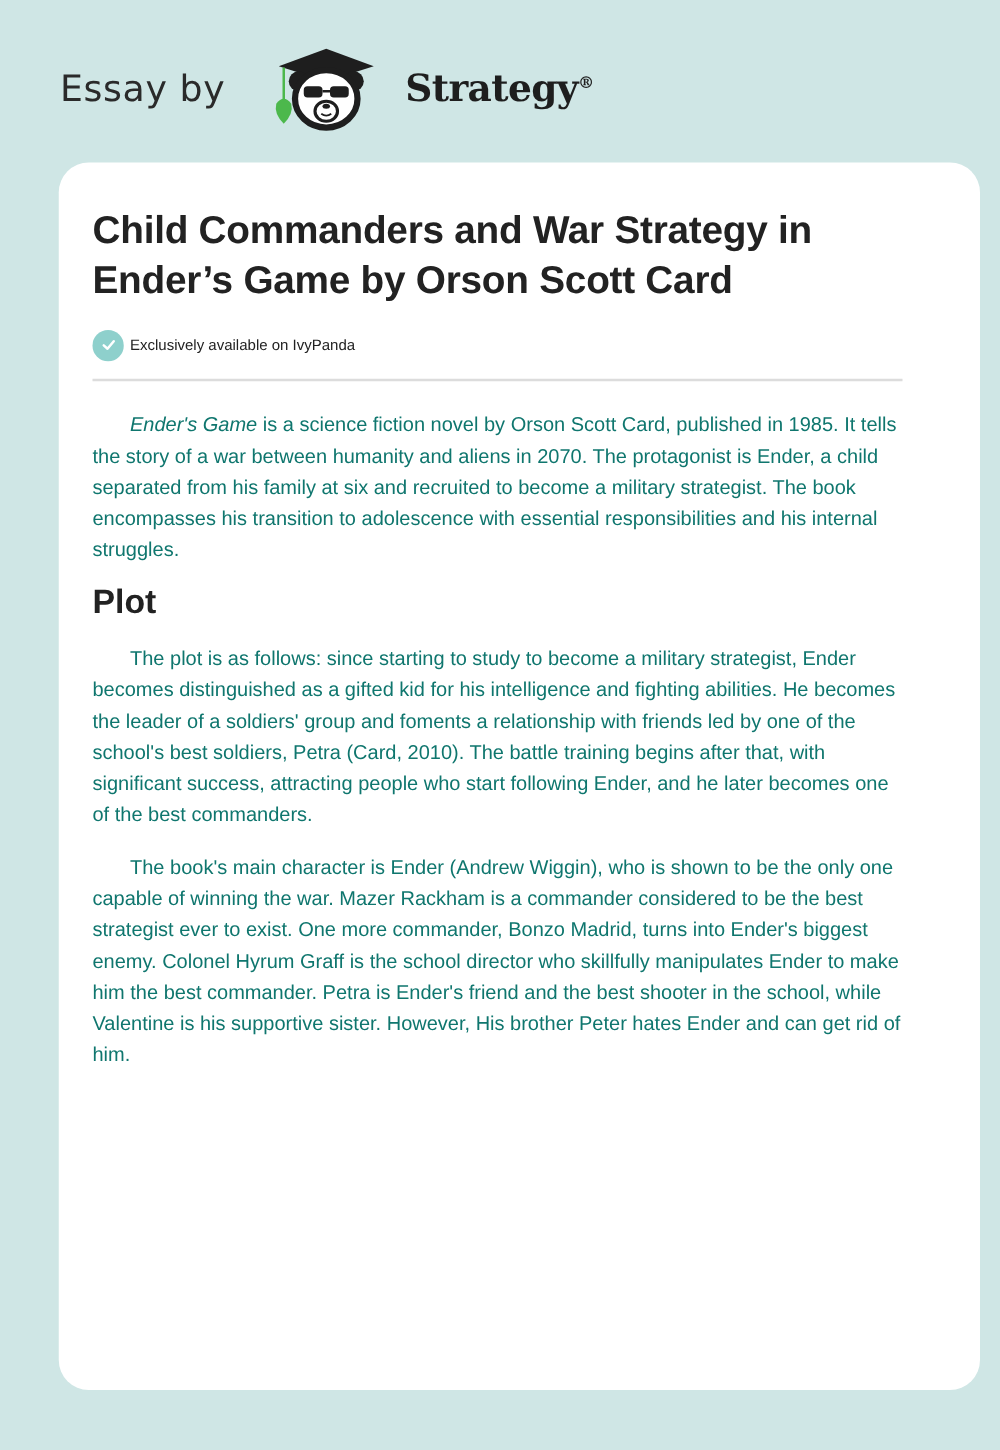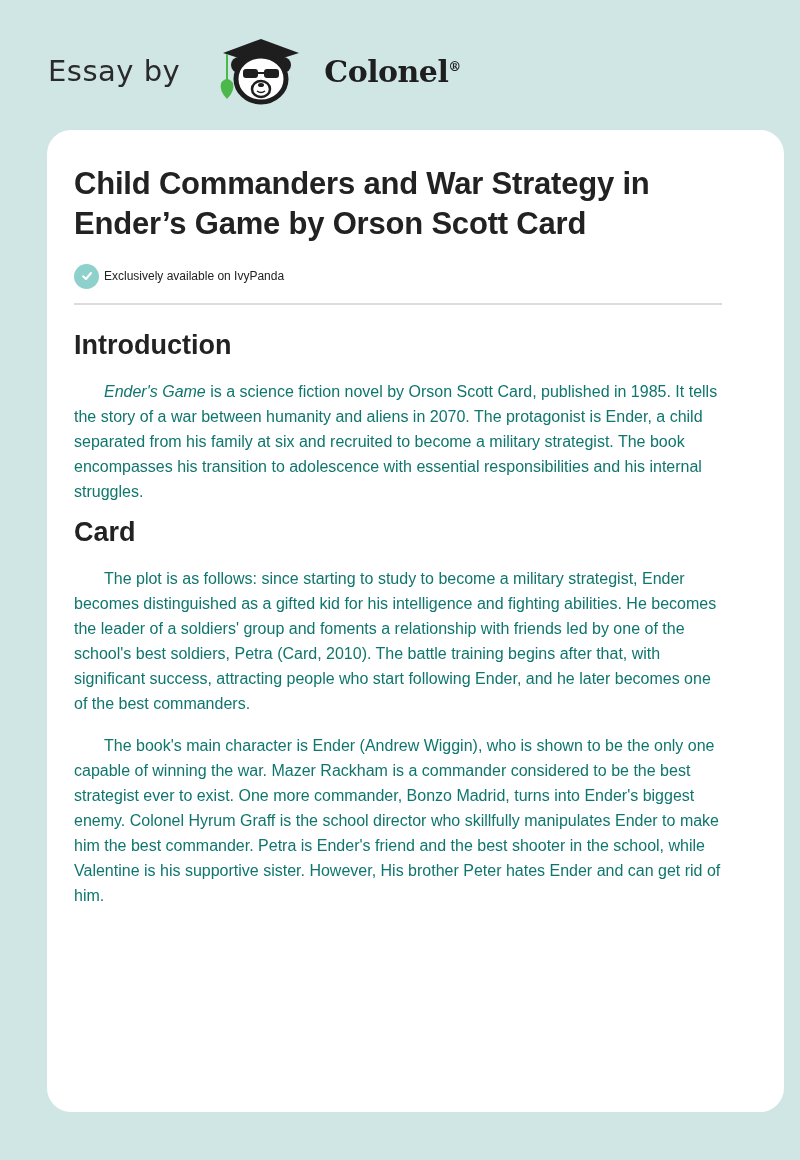--- a/index.html
+++ b/index.html
@@ -81,46 +81,45 @@
       <rect x="30" y="36" width="15" height="9" rx="3" fill="#1e1e1e"></rect>
       <rect x="51" y="36" width="15" height="9" rx="3" fill="#1e1e1e"></rect>
       <line x1="45" y1="40" x2="51" y2="40" stroke="#1e1e1e" stroke-width="2"></line>
 
       <ellipse cx="48" cy="56" rx="9" ry="8" fill="#fff" stroke="#1e1e1e" stroke-width="2.5"></ellipse>
       <ellipse cx="48" cy="52" rx="3" ry="2" fill="#1e1e1e"></ellipse>
       <path d="M44,58 Q48,61 52,58" stroke="#1e1e1e" stroke-width="1.5" fill="none"></path>
     </svg>
   </span>
   <span class="brand-name">
-    <span>Colonel</span><span class="brand-reg">®</span>
+    <span>Strategy</span><span class="brand-reg">®</span>
   </span>
 </div>
 
 <div class="card">
   <div class="content">
     <h1>Child Commanders and War Strategy in Ender’s Game by Orson Scott Card</h1>
 
     <div class="exclusive">
       <span class="check">
         <svg width="12" height="12" viewBox="0 0 12 12">
             <path d="M2,6.3 L5,9 L10,3" stroke="#fff" stroke-width="2" fill="none" stroke-linecap="round" stroke-linejoin="round"></path>
           </svg>
       </span>
       <span class="exclusive-text">Exclusively available on IvyPanda</span>
     </div>
 
     <div class="divider"></div>
 
     <section class="sec-intro">
-      <h2>Introduction</h2>
       <p><em>Ender's Game</em><span> is a science fiction novel by Orson Scott Card, published in 1985. It tells the story of a war between humanity and aliens in 2070. The protagonist is Ender, a child separated from his family at six and recruited to become a military strategist. The book encompasses his transition to adolescence with essential responsibilities and his internal struggles.</span></p>
     </section>
 
     <section class="sec">
-      <h2>Card</h2>
+      <h2>Plot</h2>
       <p>The plot is as follows: since starting to study to become a military strategist, Ender becomes distinguished as a gifted kid for his intelligence and fighting abilities. He becomes the leader of a soldiers' group and foments a relationship with friends led by one of the school's best soldiers, Petra (Card, 2010). The battle training begins after that, with significant success, attracting people who start following Ender, and he later becomes one of the best commanders.</p>
     </section>
 
     <section class="sec">
       <p>The book's main character is Ender (Andrew Wiggin), who is shown to be the only one capable of winning the war. Mazer Rackham is a commander considered to be the best strategist ever to exist. One more commander, Bonzo Madrid, turns into Ender's biggest enemy.  Colonel Hyrum Graff is the school director who skillfully manipulates Ender to make him the best commander. Petra is Ender's friend and the best shooter in the school, while Valentine is his supportive sister. However, His brother Peter hates Ender and can get rid of him.</p>
     </section>
   </div>
 </div>
 
 </body></html>

